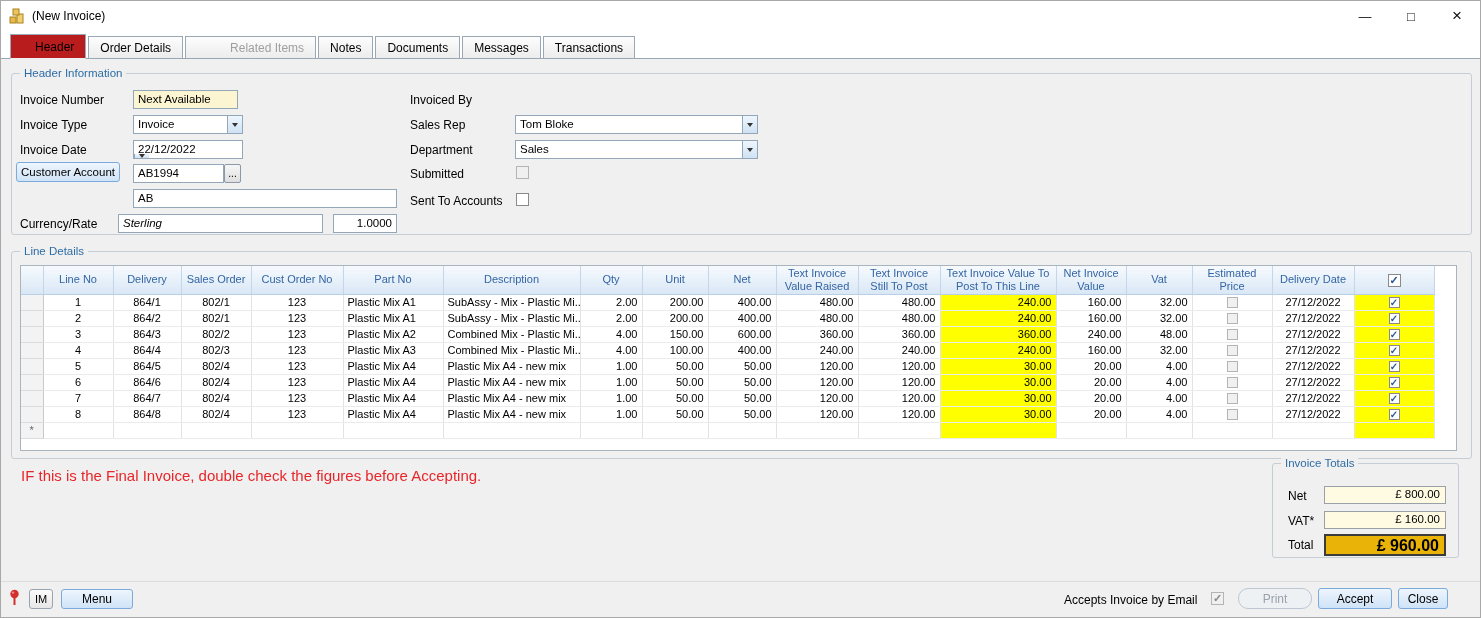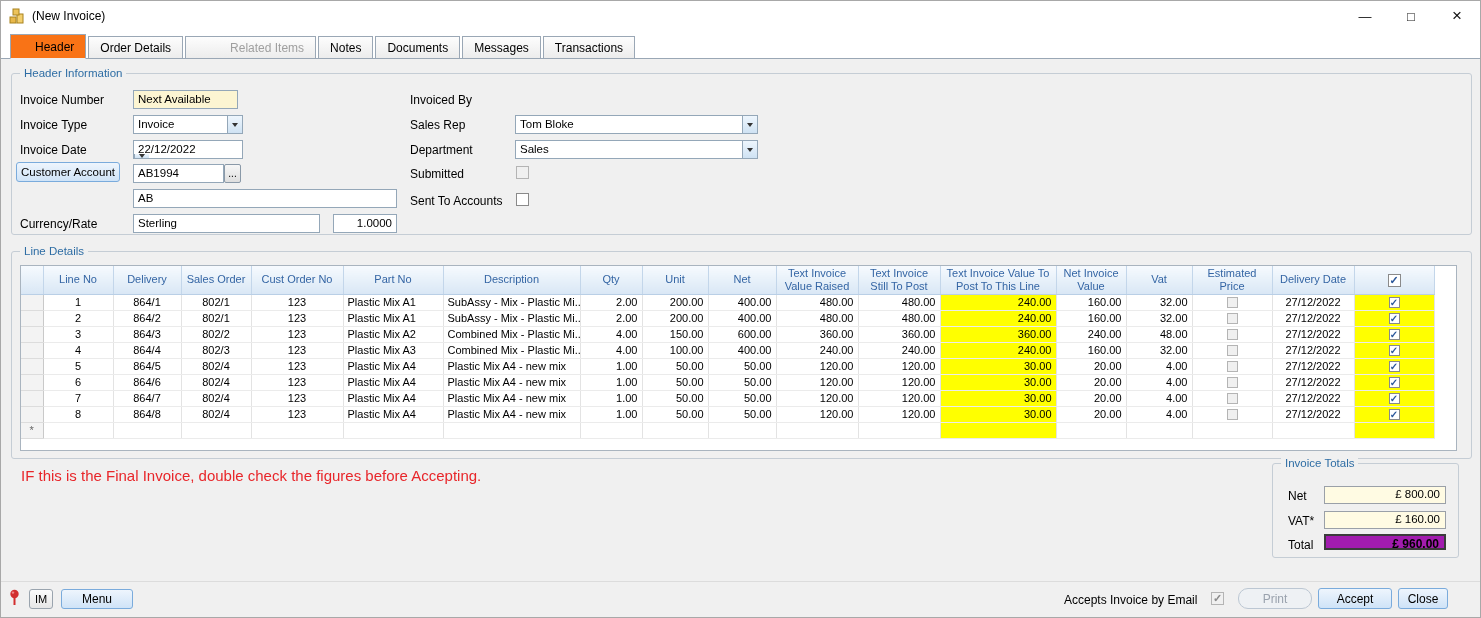--- a/index.html
+++ b/index.html
@@ -11,21 +11,21 @@
   
   .titlebar { position:absolute; top:0; left:0; width:100%; height:30px; background:#fff; display:flex; align-items:center; }
   .app-icon { margin-left:8px; display:flex; }
   .title-text { margin-left:7px; font-size:12px; color:#000; }
   .win-controls { margin-left:auto; display:flex; height:100%; }
   .win-btn { width:46px; display:flex; align-items:center; justify-content:center; font-size:13px; color:#111; cursor:default; }
   .win-btn.close-btn { font-size:17px; }
   
   .tabstrip { position:absolute; top:30px; left:0; width:100%; height:28px; background:#fff; border-bottom:1px solid #9aa7b5; display:flex; align-items:flex-end; padding-left:9px; }
   .tab { display:flex; align-items:center; height:22px; padding:0 11px; font-size:12px; border:1px solid #9aa7b5; border-bottom:none; background:linear-gradient(#fdfdfd,#ececec); margin-right:2px; position:relative; }
-  .tab.active { height:25px; margin-bottom:-1px; background:#f97316; border-bottom:1px solid #f0f0f0; z-index:2;padding-left:24px; }
+  .tab.active { height:25px; margin-bottom:-1px; background:#b91c1c; border-bottom:1px solid #f0f0f0; z-index:2;padding-left:24px; }
   .tab.disabled { color:#9f9f9f;padding-left:44px; }
   
   .groupbox { position:absolute; border:1px solid #c5cdd5; border-radius:3px; }
   .group-title { position:absolute; top:-7px; left:8px; background:#f0f0f0; padding:0 4px; font-size:11.5px; color:var(--blue-title,#2e6da4); white-space:nowrap; }
   .lbl { position:absolute; font-size:12px; color:#000; white-space:nowrap; }
   
   .field { position:absolute; height:19px; background:#fff; border:1px solid #94a7b8; font-size:11.5px; padding:2px 4px; overflow:hidden; white-space:nowrap; }
   .field.cream { background:var(--cream,#fcf5d2); }
   .field.a-r { text-align:right; }
   .combo { position:absolute; height:19px; background:#fff; border:1px solid #94a7b8; display:flex; overflow:hidden; }
@@ -48,21 +48,21 @@
   table.grid { border-collapse:collapse; table-layout:fixed; width:1413px; font-size:11px; }
   .grid th { background:linear-gradient(#f6fafe,#d9e7f5); color:var(--grid-blue,#3465a4); font-weight:normal; border-right:1px solid #c3d6ea; border-bottom:1px solid #b9cfe6; padding:1px 2px; text-align:center; height:28px; line-height:1.15; overflow:hidden; vertical-align:middle; }
   .grid td { border-right:1px solid #e3e3e3; border-bottom:1px solid #ebebeb; padding:0 4px; height:16px; line-height:15px; overflow:hidden; white-space:nowrap; font-size:11px; }
   .grid td.sel { background:#f3f3f3; border-right:1px solid #c9c9c9; border-bottom:1px solid #dcdcdc; text-align:center; color:#666; }
   .grid td.yellow { background:var(--yellow,#ffff00); }
   .grid .a-r { text-align:right; } .grid .a-c { text-align:center; } .grid .a-l { text-align:left; }
   .grid td .cb { width:11px; height:11px; font-size:10px; line-height:9px; }
   
   .warning { position:absolute; font-size:15px; color:var(--warning,#e8262a); white-space:nowrap; }
   .tot-field { position:absolute; width:122px; height:18px; background:#fffbe3; border:1px solid #9aa0a8; text-align:right; font-size:11.5px; padding:1px 5px; }
-  .tot-field.total { font-weight:bold; border:2px solid #3c3c3c; background:#a21caf; font-size:12px; height:16px; }
+  .tot-field.total { font-weight:bold; border:2px solid #3c3c3c; background:#eab308; font-size:16px; height:22px; }
   .footer-line { position:absolute; top:580px; left:0; width:100%; height:1px; background:#dcdcdc; }
 </style>
 </head>
 <body>
 
 <div class="window">
 
   <div class="titlebar">
     <span class="app-icon">
       <svg width="16" height="16" viewBox="0 0 16 16">
@@ -116,21 +116,21 @@
           <span class="tri"></span>
         </span>
     </div>
 
     <div class="btn" style="left:4px; top:88px; width:104px; height:20px; font-size:11.5px;">Customer Account</div>
     <div class="field" style="left:121px; top:90px; width:91px;">AB1994</div>
     <div class="mini-btn" style="left:212px; top:90px; width:17px; height:19px;">...</div>
     <div class="field" style="left:121px; top:115px; width:264px;">AB</div>
 
     <span class="lbl" style="left:8px; top:143px;">Currency/Rate</span>
-    <div class="field" style="left:121px; top:140px; width:187px;">Sterling</div>
+    <div class="field" style="left:106px; top:140px; width:205px;font-style:italic;">Sterling</div>
     <div class="field a-r" style="left:321px; top:140px; width:64px;">1.0000</div>
 
     <span class="lbl" style="left:398px; top:19px;">Invoiced By</span>
 
     <span class="lbl" style="left:398px; top:44px;">Sales Rep</span>
     <div class="combo" style="left:503px; top:41px; width:243px;">
       <span class="combo-value">Tom Bloke</span>
       <span class="combo-btn">
           <span class="tri"></span>
         </span>

